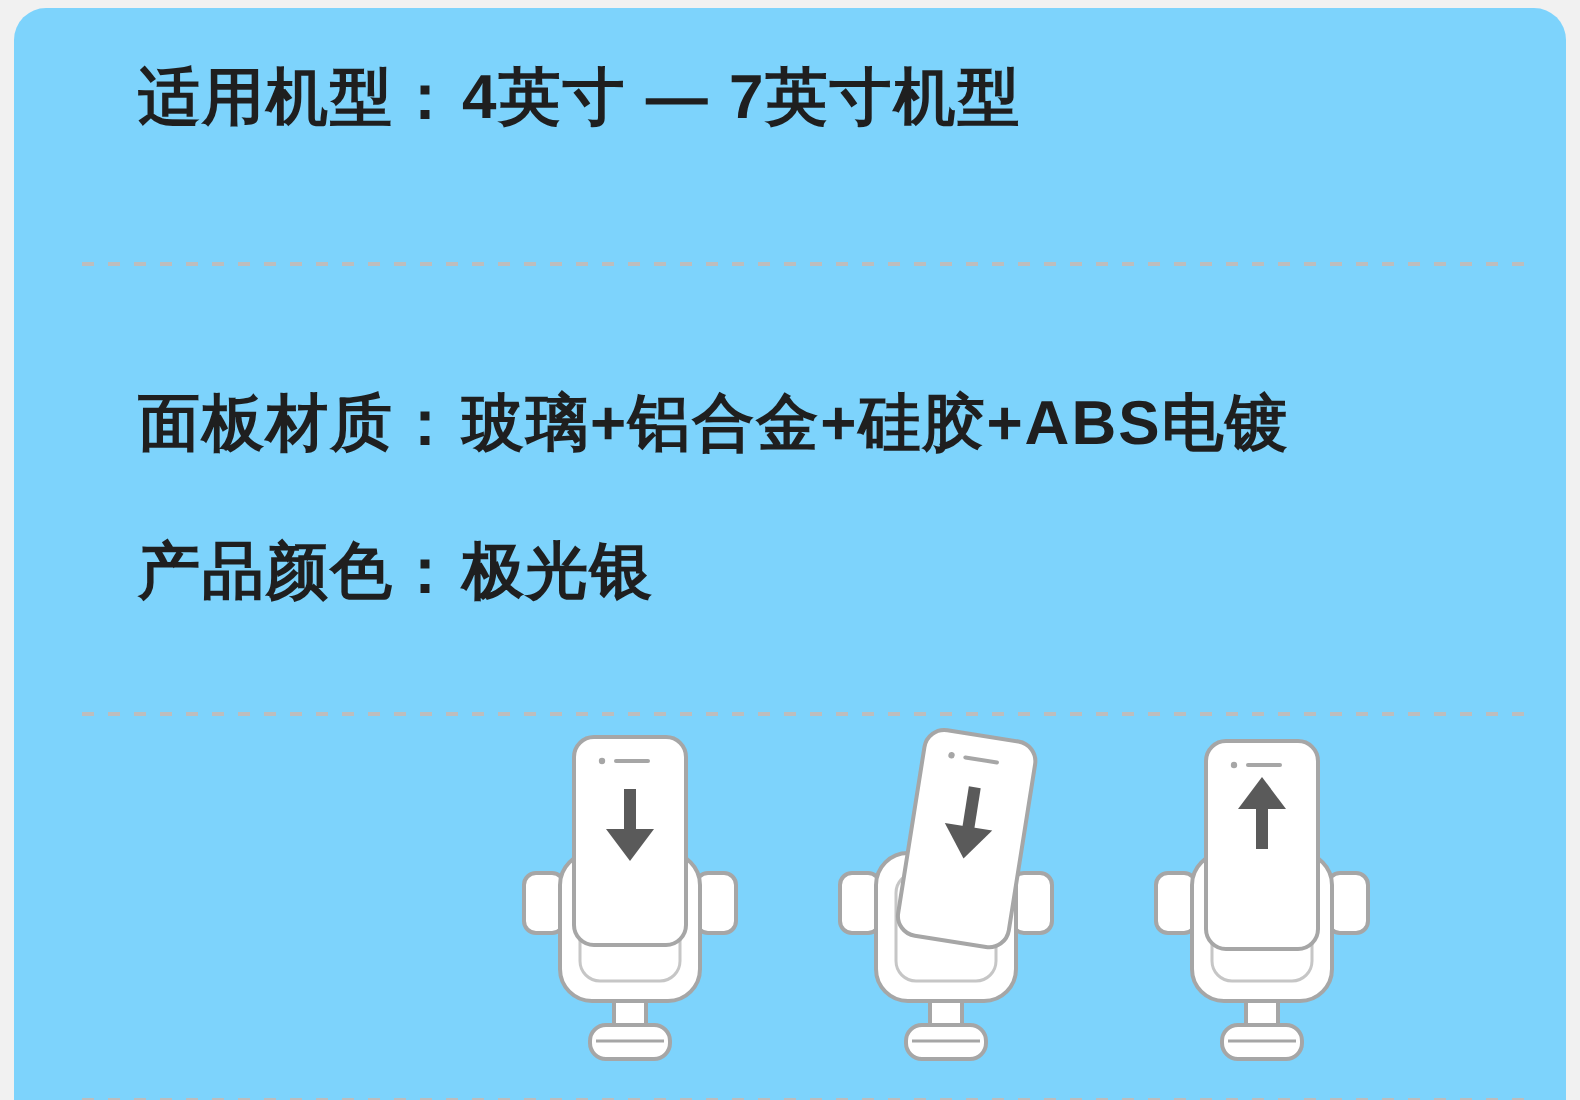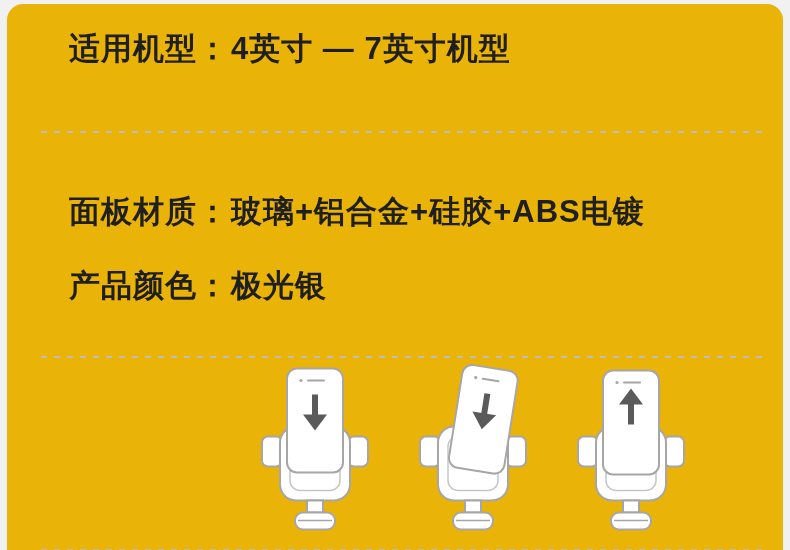--- a/index.html
+++ b/index.html
@@ -6,21 +6,21 @@
   html, body {
     width: 790px; height: 550px;
     background: #f1f1f1;
     font-family: "Liberation Sans", "DejaVu Sans", sans-serif;
     overflow: hidden;
   }
   .page { position: relative; width: 790px; height: 550px; }
   .card {
     position: absolute; left: 7px; top: 4px;
     width: 776px; height: 546px;
-    background: #eab308;
+    background: #7dd3fc;
     border-radius: 16px 16px 0 0;
   }
   .spec-row {
     position: absolute; left: 62px;
     font-size: 31px; font-weight: 600;
     color: #1f1f1f; letter-spacing: 1px;
     white-space: nowrap;
   }
   .spec-row .label { margin-right: 2px; }
   .row-model    { top: 24px; }

